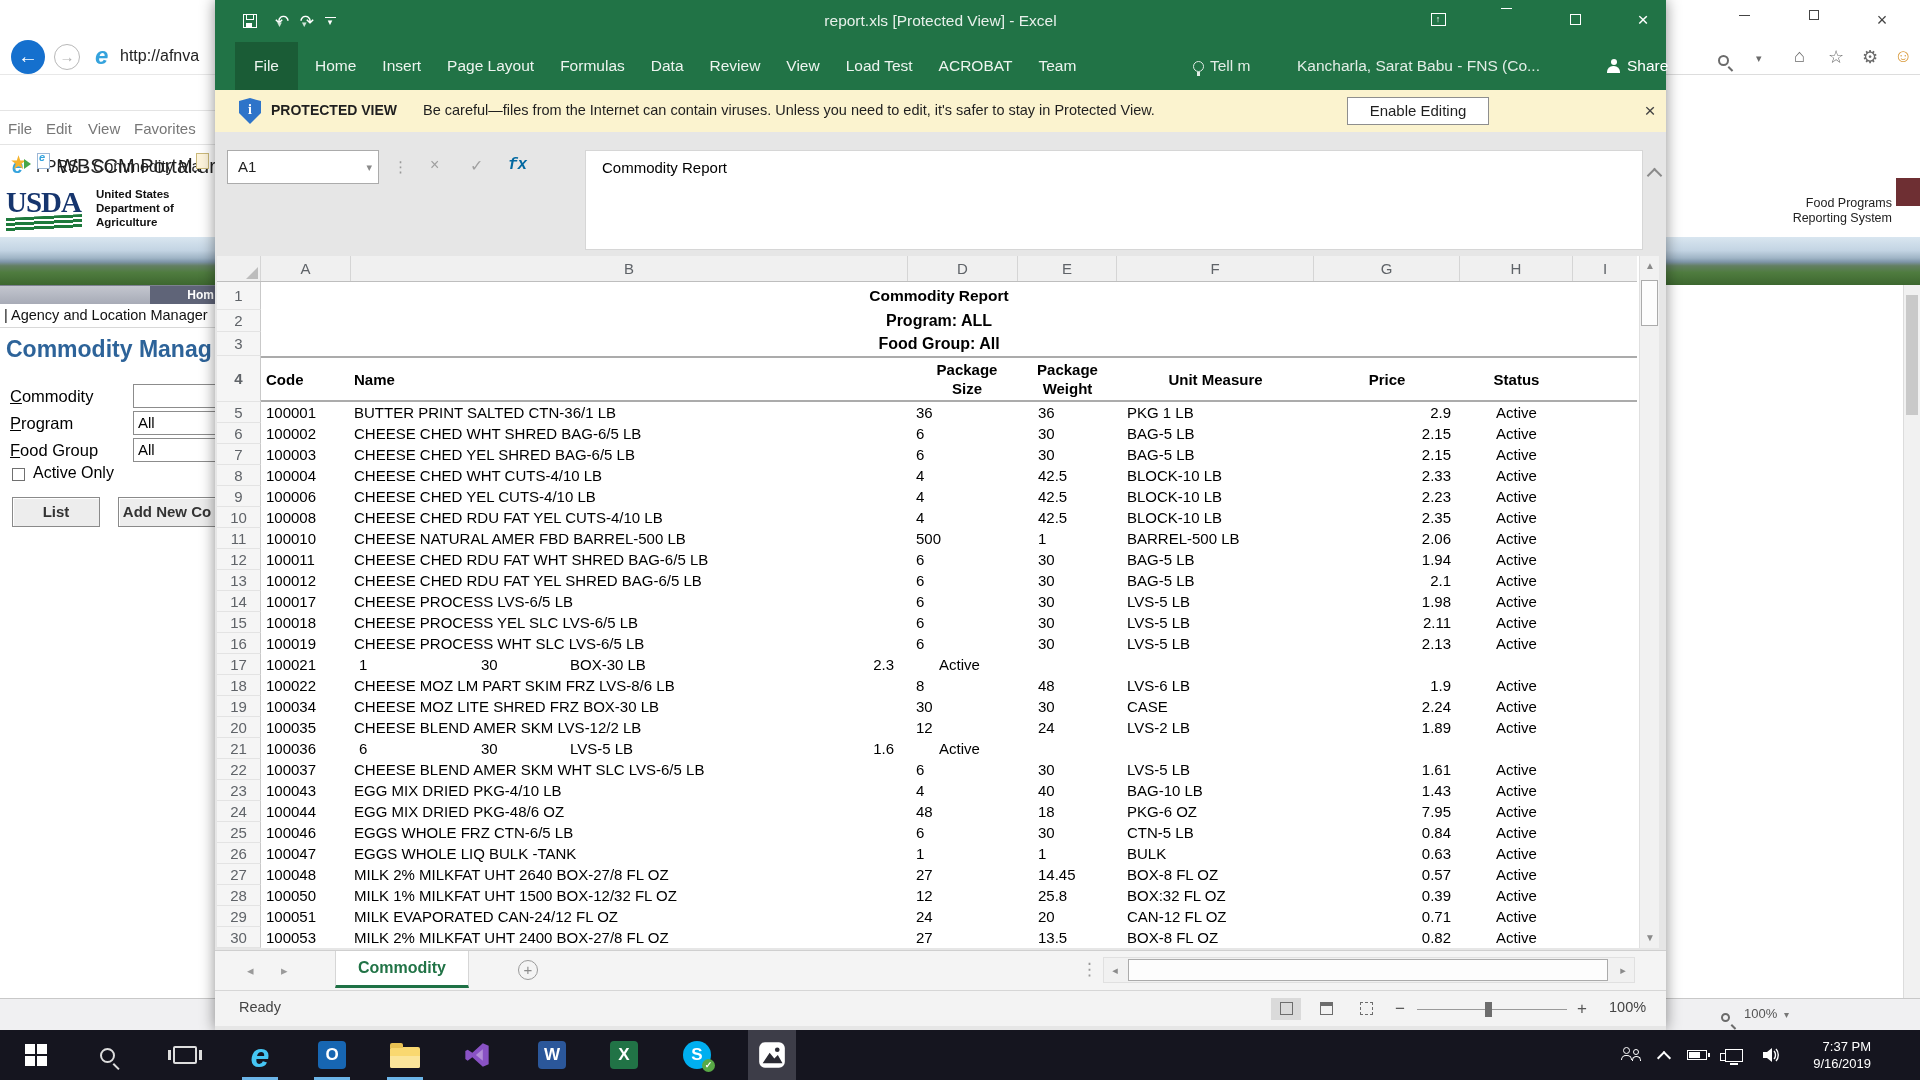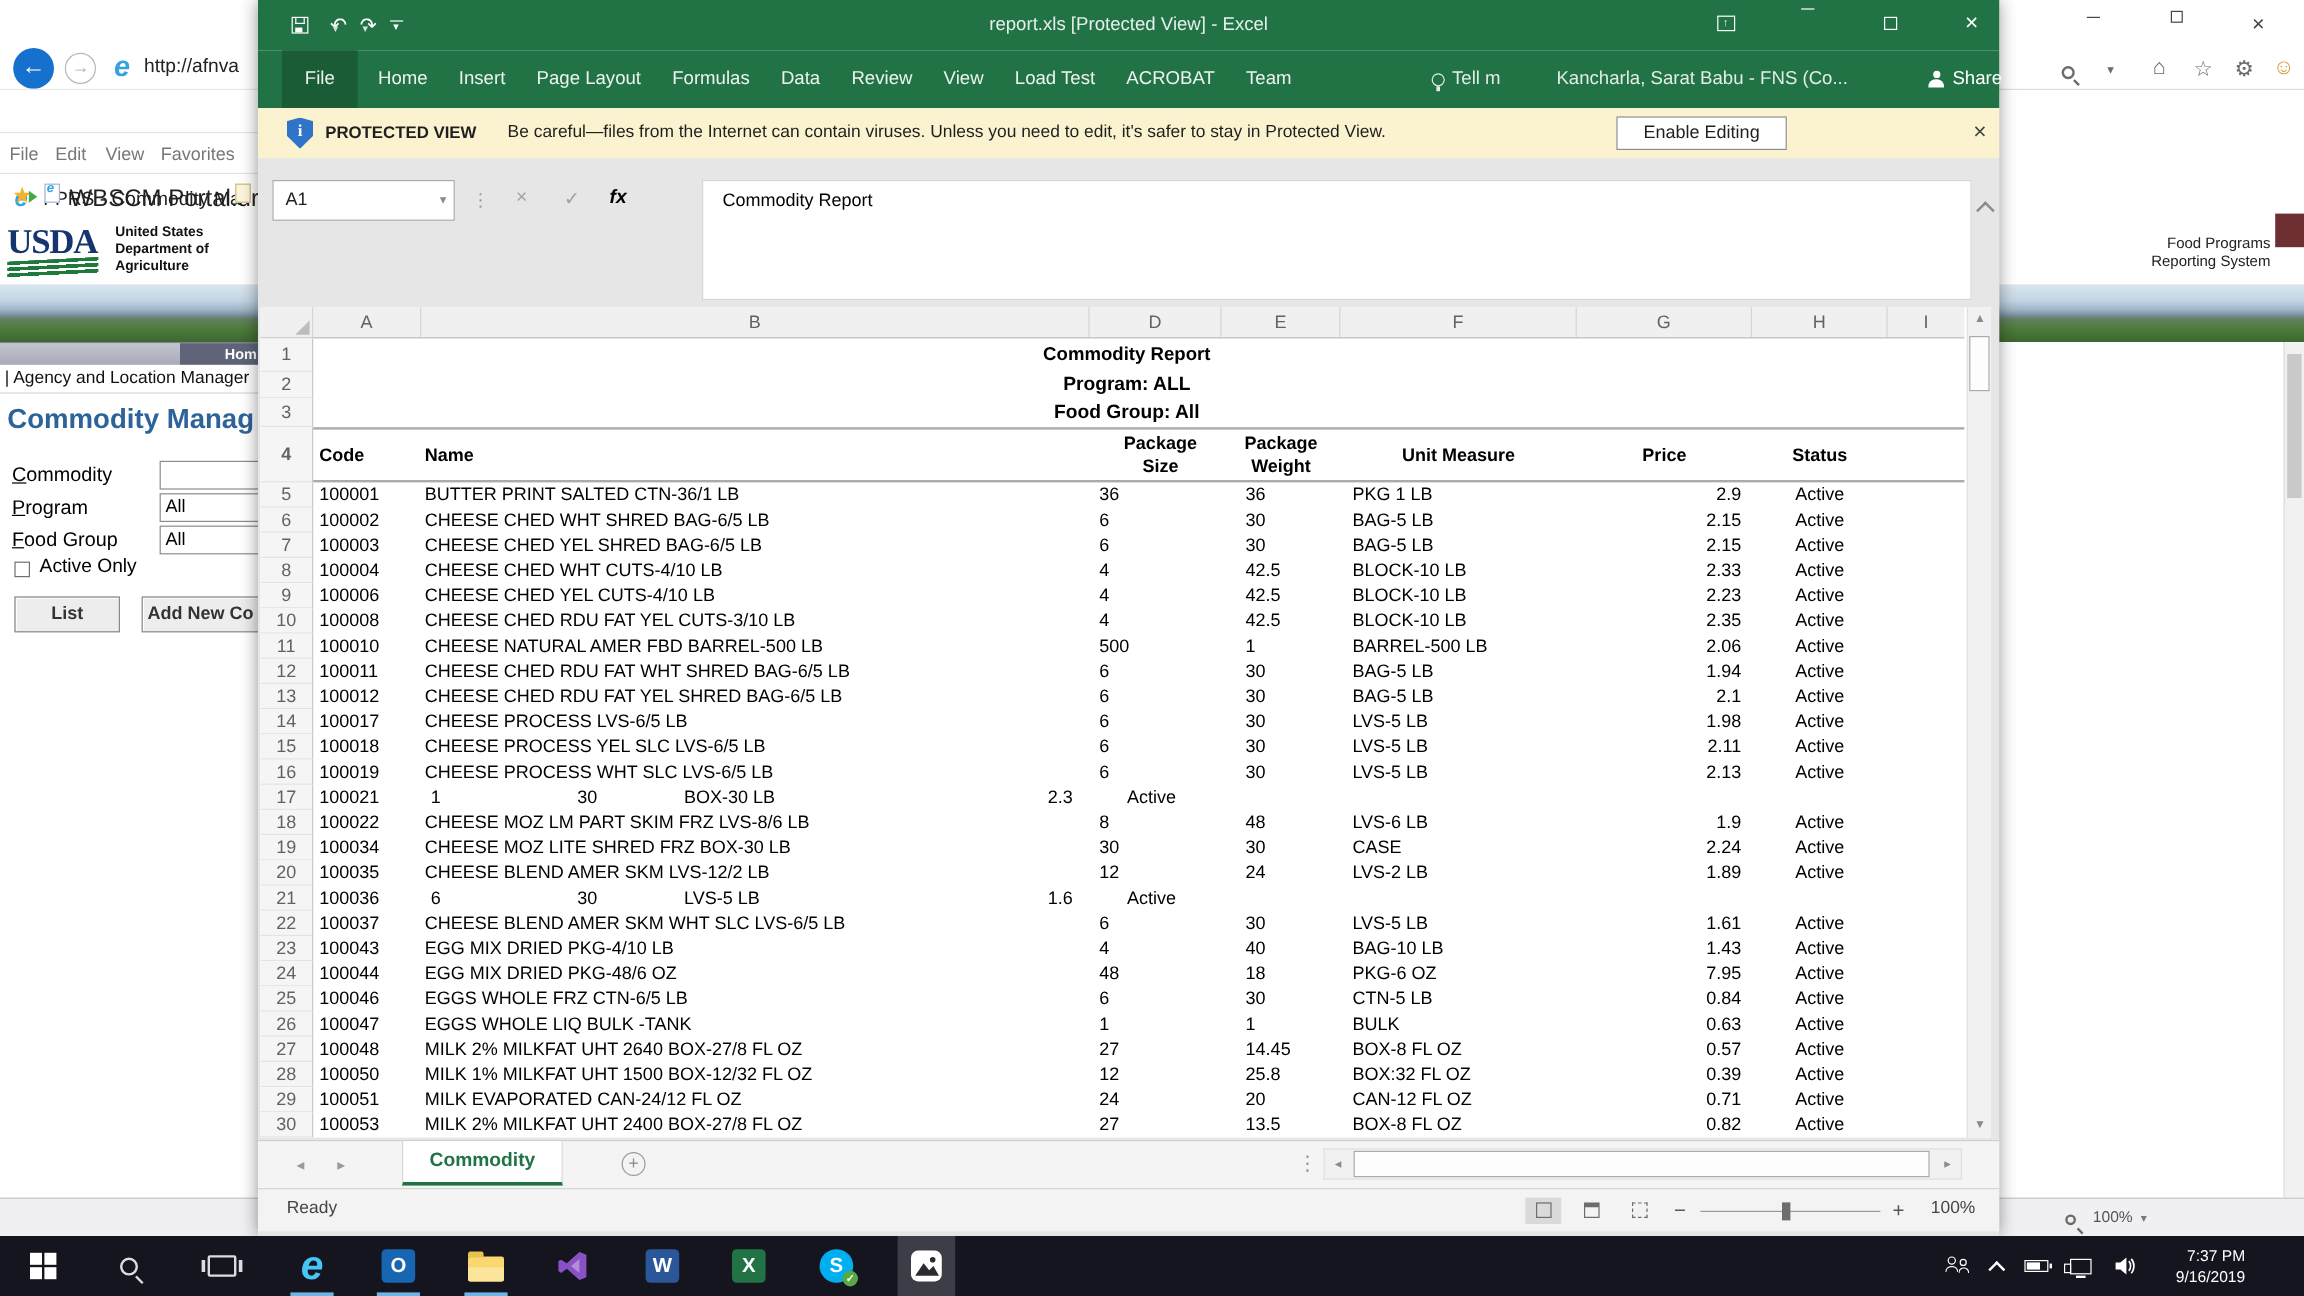--- a/index.html
+++ b/index.html
@@ -125,21 +125,21 @@
       font-size:15px; color:#1f1f1f; text-align:center; line-height:26px; }
   .pv-close { position:absolute; left:1420px; top:6px; width:30px; height:30px; text-align:center; line-height:30px;
       font-size:19px; color:#444; }
 
   .xl-formula { position:absolute; left:0; top:132px; width:100%; height:124px; background:#E6E6E6; }
   .namebox { position:absolute; left:12px; top:18px; width:152px; height:34px; background:#fff; border:1px solid #ABABAB;
       font-size:15px; color:#222; line-height:32px; padding-left:10px; }
   .namebox .dd { position:absolute; right:6px; top:0; color:#8a8a8a; font-size:11px; }
   .fsplit { position:absolute; left:178px; top:26px; color:#9a9a9a; font-size:15px; }
   .fbtn { position:absolute; top:24px; font-size:16px; color:#A0A0A0; }
-  .fbtn.fx { font-style:italic; font-family:Liberation Sans, sans-serif; color:#000000; font-weight:bold; }
+  .fbtn.fx { font-style:italic; font-family:Liberation Mono, monospace; color:#0369a1; font-weight:bold; }
   .formulabox { position:absolute; left:370px; top:18px; width:1058px; height:100px; background:#fff; border:1px solid #D6D6D6; }
   .formulabox .val { position:absolute; left:16px; top:8px; font-size:15px; color:#000; }
   .fcollapse { position:absolute; left:1434px; top:34px; width:12px; height:12px; }
   .fcollapse::before { content:""; position:absolute; left:0; top:4px; width:9px; height:9px;
       border-top:2px solid #8a8a8a; border-left:2px solid #8a8a8a; transform:rotate(45deg); }
 
   
   .xl-grid { position:absolute; left:2px; top:256px; width:1442px; height:692px; background:#fff; }
   .colhdrs { position:absolute; left:0; top:0; height:26px; width:1420px; display:flex; background:#F0F0F0;
       border-bottom:1px solid #BEBEBE; }
@@ -507,21 +507,21 @@
     <div class="gc ce">42.5</div>
     <div class="gc cf">BLOCK-10 LB</div>
     <div class="gc cg">2.23</div>
     <div class="gc ch">Active</div>
     <div class="gc ci"></div>
   </div>
 
   <div class="g-row">
     <div class="gc rh">10</div>
     <div class="gc ca">100008</div>
-    <div class="gc cb">CHEESE CHED RDU FAT YEL CUTS-3/10 LB</div>
+    <div class="gc cb">CHEESE CHED RDU FAT YEL CUTS-4/10 LB</div>
     <div class="gc cd">4</div>
     <div class="gc ce">42.5</div>
     <div class="gc cf">BLOCK-10 LB</div>
     <div class="gc cg">2.35</div>
     <div class="gc ch">Active</div>
     <div class="gc ci"></div>
   </div>
 
   <div class="g-row">
     <div class="gc rh">11</div>

